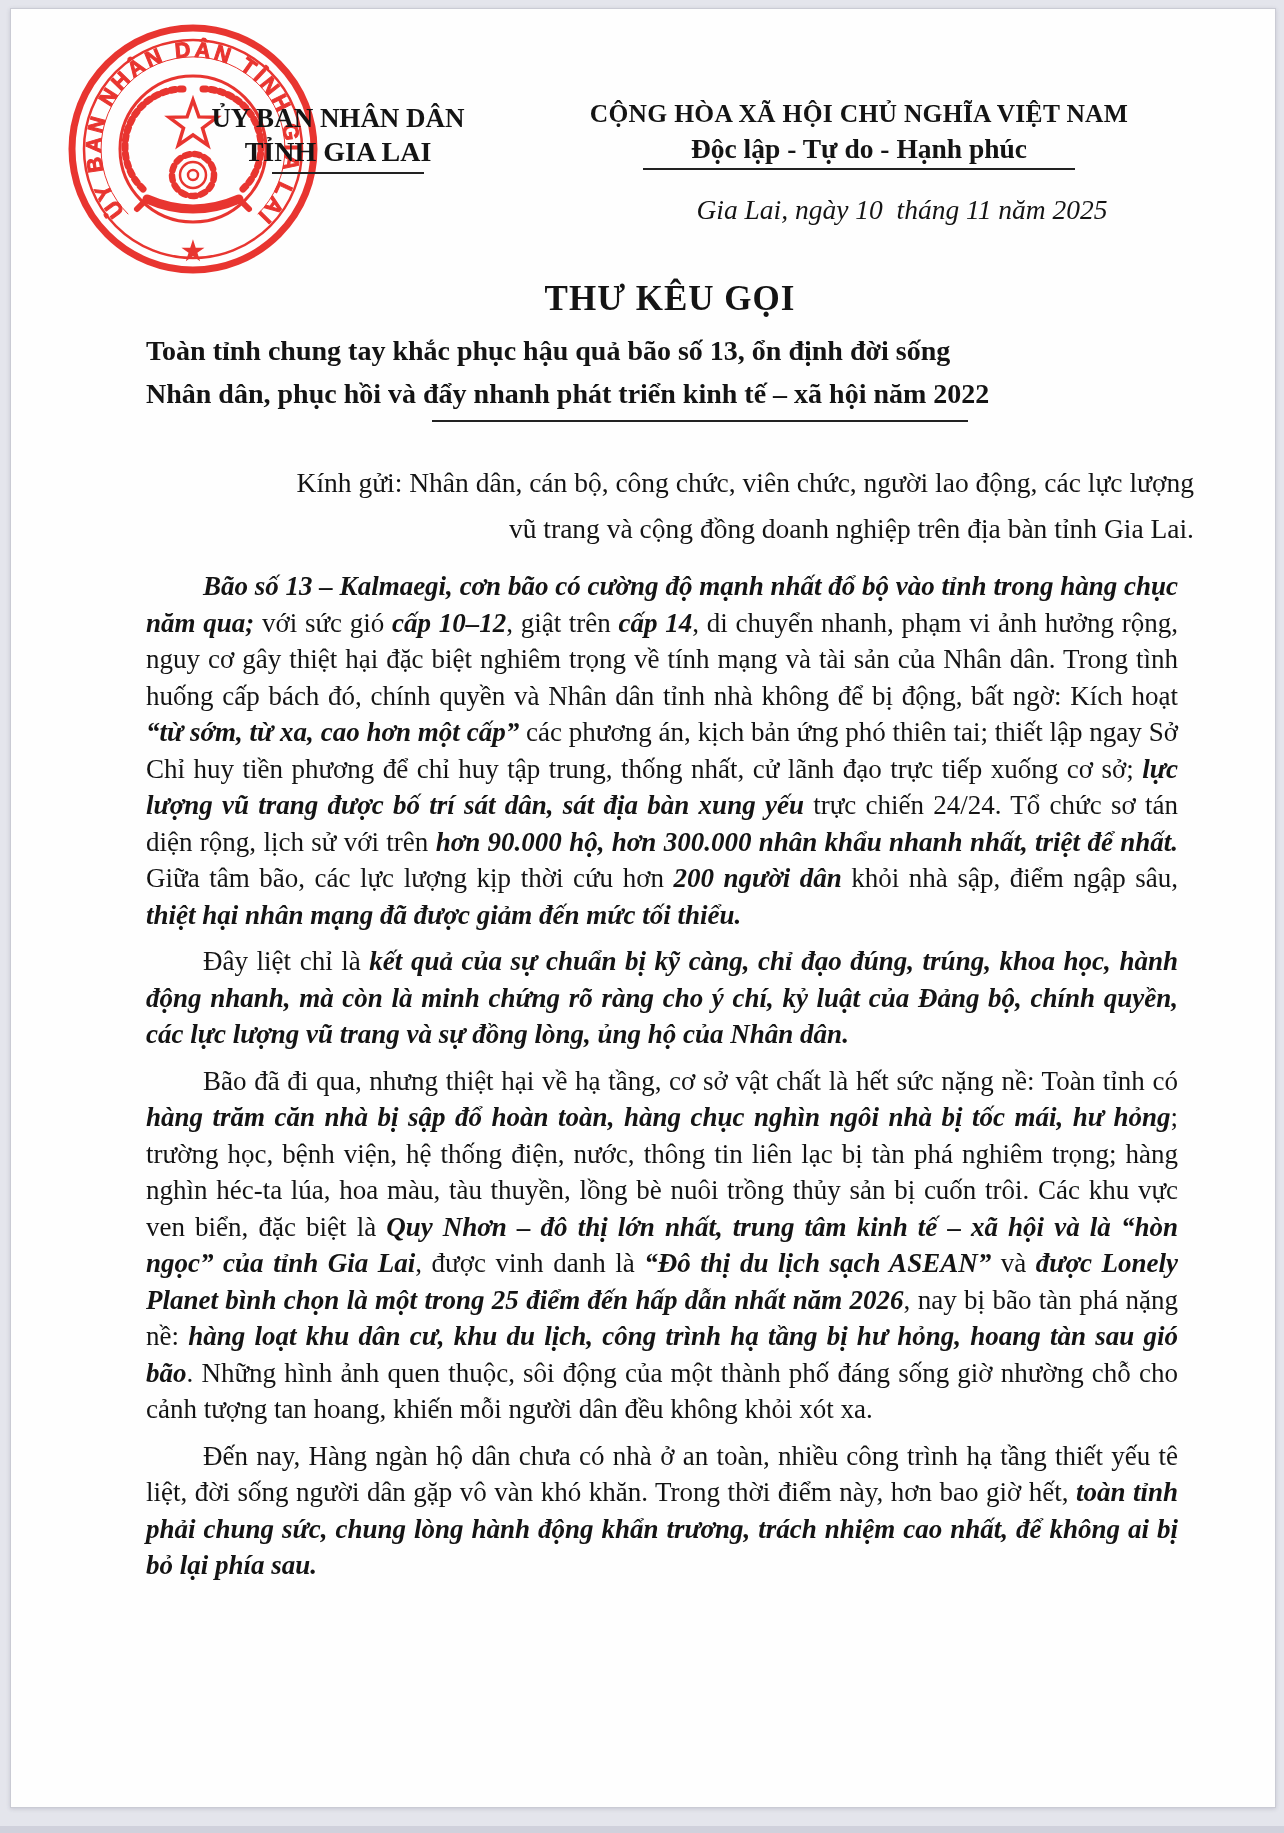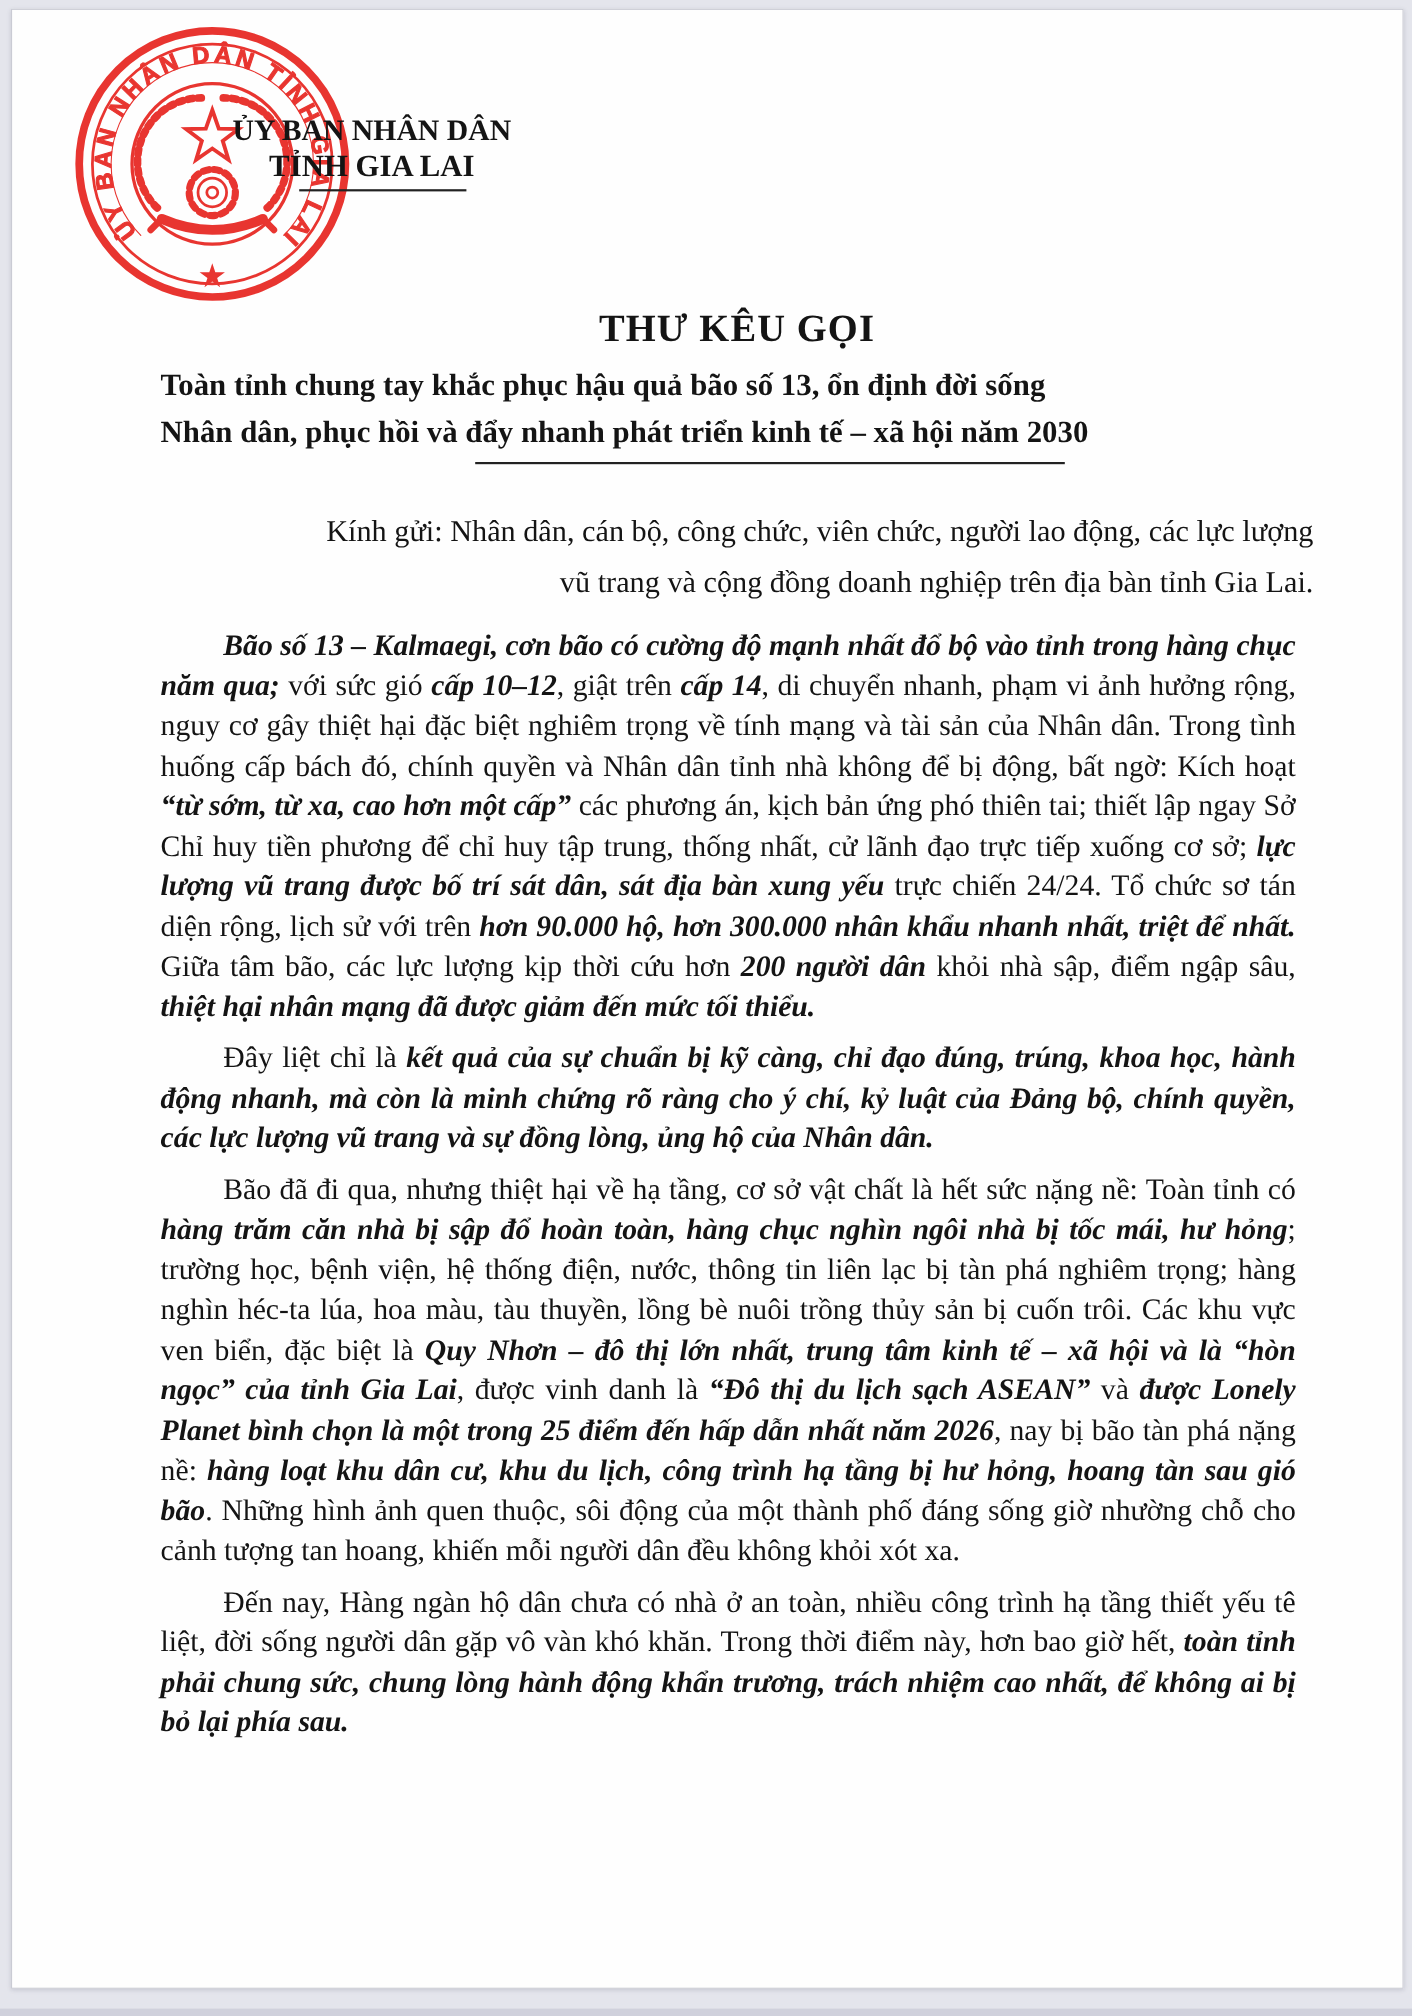--- a/index.html
+++ b/index.html
@@ -67,26 +67,32 @@
         <text x="0" y="112" text-anchor="middle" font-size="30">★</text>
       </g>
     </svg>
 
     <div class="hdr-left">
       <div class="l1">ỦY BAN NHÂN DÂN</div>
       <div class="l2">TỈNH GIA LAI</div>
       <div class="uline"></div>
     </div>
 
+    <div class="hdr-right">
+      <div class="l1">CỘNG HÒA XÃ HỘI CHỦ NGHĨA VIỆT NAM</div>
+      <div class="l2">Độc lập - Tự do - Hạnh phúc</div>
+      <div class="uline"></div>
+      <div class="dateline">Gia Lai, ngày 10  tháng 11 năm 2025</div>
+    </div>
 
     <div class="content">
       <div class="title">THƯ KÊU GỌI</div>
       <div class="subtitle">
         <div>Toàn tỉnh chung tay khắc phục hậu quả bão số 13, ổn định đời sống</div>
-        <div>Nhân dân, phục hồi và đẩy nhanh phát triển kinh tế – xã hội năm 2030</div>
+        <div>Nhân dân, phục hồi và đẩy nhanh phát triển kinh tế – xã hội năm 2022</div>
       </div>
       <div class="sub-uline"></div>
 
       <div class="salutation">
         <div>Kính gửi: Nhân dân, cán bộ, công chức, viên chức, người lao động, các lực lượng</div>
         <div>vũ trang và cộng đồng doanh nghiệp trên địa bàn tỉnh Gia Lai.</div>
       </div>
 
       <div class="body-text">
           <p class="para"><span class="bi">Bão số 13 – Kalmaegi, cơn bão có cường độ mạnh nhất đổ bộ vào tỉnh trong hàng chục năm qua;</span><span> với sức gió </span><span class="bi">cấp 10–12</span><span>, giật trên </span><span class="bi">cấp 14</span><span>, di chuyển nhanh, phạm vi ảnh hưởng rộng, nguy cơ gây thiệt hại đặc biệt nghiêm trọng về tính mạng và tài sản của Nhân dân. Trong tình huống cấp bách đó, chính quyền và Nhân dân tỉnh nhà không để bị động, bất ngờ: Kích hoạt </span><span class="bi">“từ sớm, từ xa, cao hơn một cấp”</span><span> các phương án, kịch bản ứng phó thiên tai; thiết lập ngay Sở Chỉ huy tiền phương để chỉ huy tập trung, thống nhất, cử lãnh đạo trực tiếp xuống cơ sở; </span><span class="bi">lực lượng vũ trang được bố trí sát dân, sát địa bàn xung yếu</span><span> trực chiến 24/24. Tổ chức sơ tán diện rộng, lịch sử với trên </span><span class="bi">hơn 90.000 hộ, hơn 300.000 nhân khẩu nhanh nhất, triệt để nhất.</span><span> Giữa tâm bão, các lực lượng kịp thời cứu hơn </span><span class="bi">200 người dân</span><span> khỏi nhà sập, điểm ngập sâu, </span><span class="bi">thiệt hại nhân mạng đã được giảm đến mức tối thiểu.</span></p>

